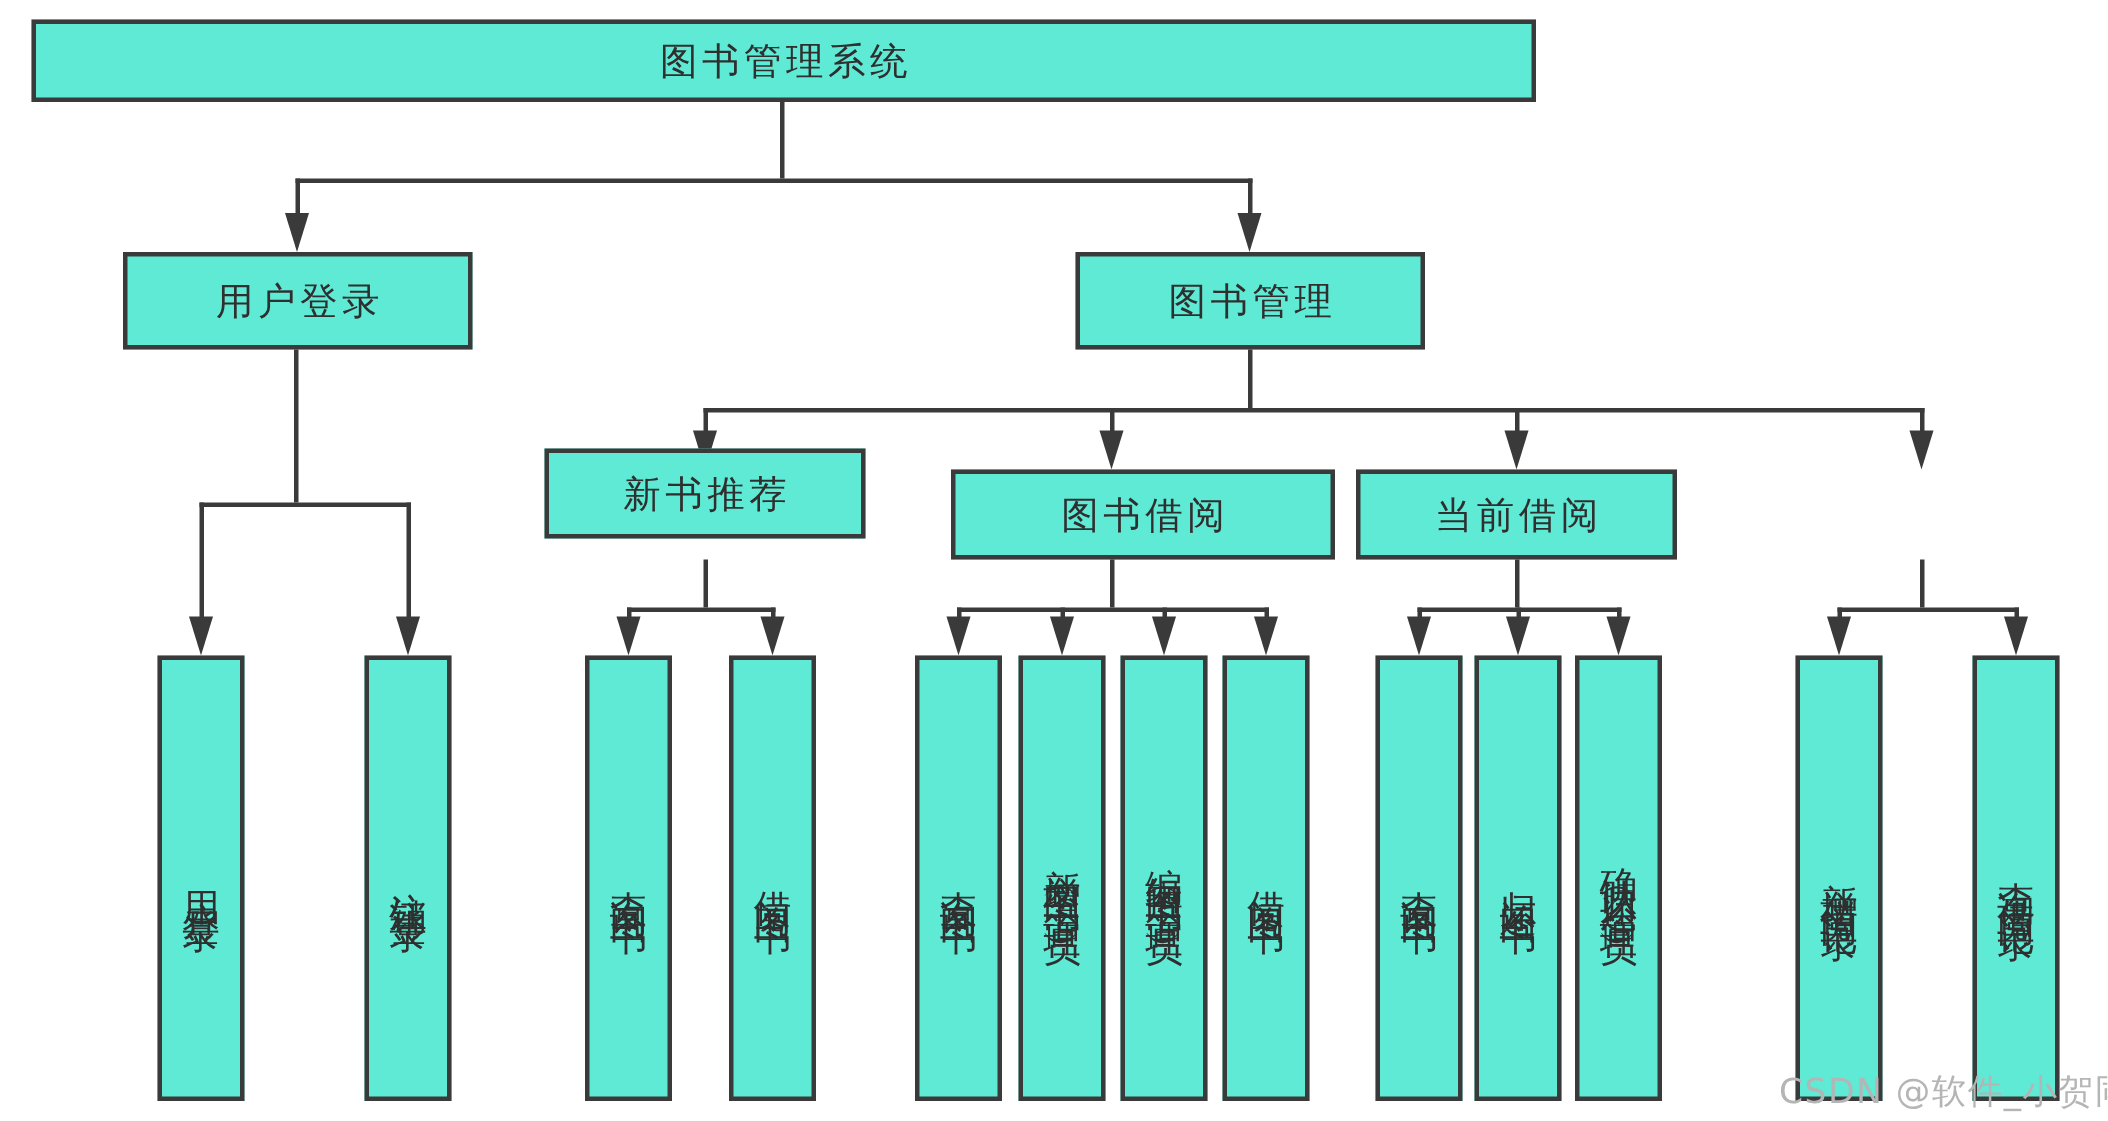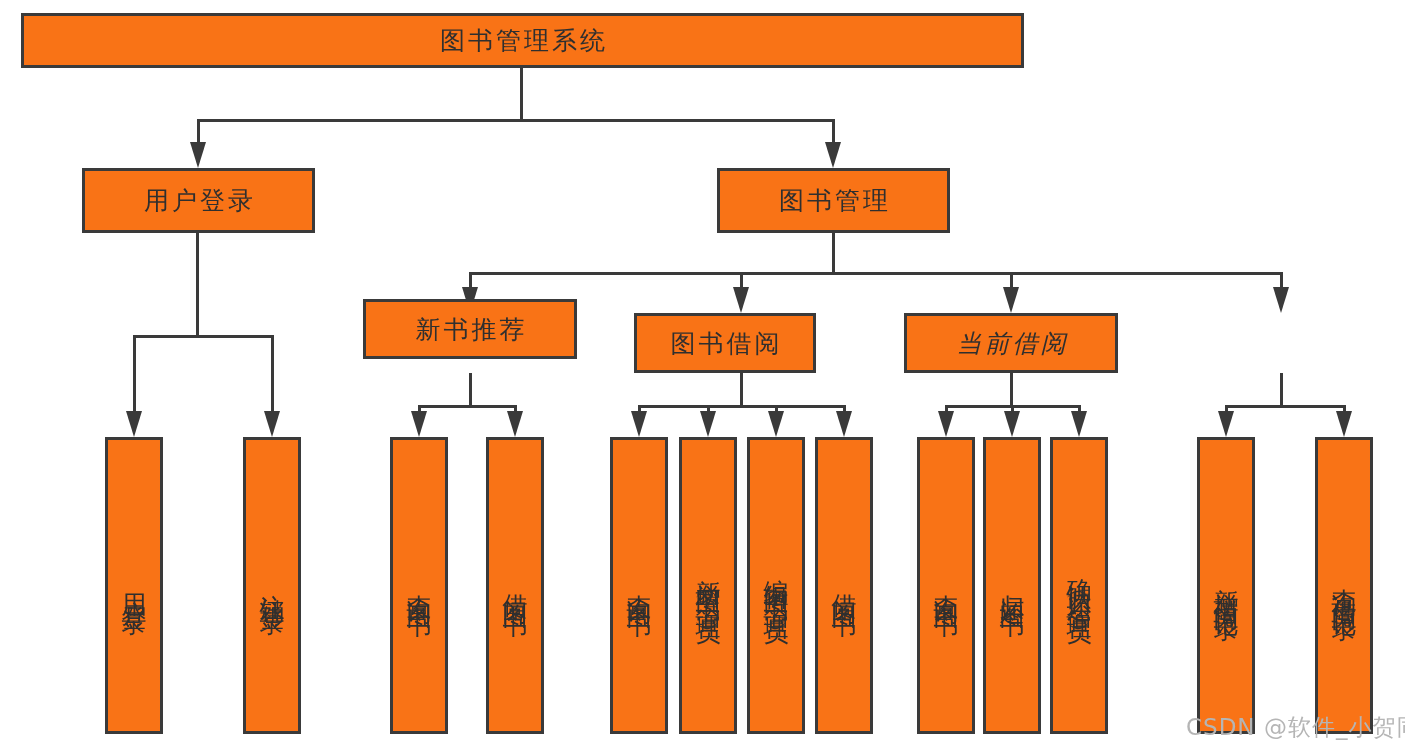--- a/index.html
+++ b/index.html
@@ -1,21 +1,21 @@
 <!DOCTYPE html>
 <html><head>
 <meta charset="utf-8">
 <style>
   html,body{margin:0;padding:0;background:#ffffff;}
   .canvas{
     position:relative;width:1405px;height:747px;background:#ffffff;
     font-family:"DejaVu Sans",sans-serif;overflow:hidden;
   }
   .box{
-    position:absolute;box-sizing:border-box;border:3px solid #3a3a3a;background:#f97316;
+    position:absolute;box-sizing:border-box;border:3px solid #3a3a3a;background:#5eead4;
     display:flex;align-items:center;justify-content:center;
     color:#2f2f2f;font-size:25px;
   }
   .hbox span{letter-spacing:3px;text-indent:3px;white-space:nowrap;}
   .vbox span{
     writing-mode:vertical-rl;text-orientation:mixed;
     letter-spacing:6px;line-height:1;
   }
   .hline,.vline{position:absolute;background:#3a3a3a;}
   .hline{height:3px;}
@@ -67,24 +67,24 @@
   <div class="vline" style="left:740px;top:272px;height:18px;"></div>
   <div class="head" style="left:733px;top:287px;"></div>
   <div class="vline" style="left:1010px;top:272px;height:18px;"></div>
   <div class="head" style="left:1003px;top:287px;"></div>
   <div class="vline" style="left:1280px;top:272px;height:18px;"></div>
   <div class="head" style="left:1273px;top:287px;"></div>
 
   <div class="box hbox" style="left:363px;top:299px;width:214px;height:60px;">
     <span>新书推荐</span>
   </div>
-  <div class="box hbox" style="left:634px;top:313px;width:182px;height:60px;">
+  <div class="box hbox" style="left:634px;top:313px;width:256px;height:60px;">
     <span>图书借阅</span>
   </div>
-  <div class="box hbox" style="left:904px;top:313px;width:214px;height:60px;font-style:italic;">
+  <div class="box hbox" style="left:904px;top:313px;width:214px;height:60px;">
     <span>当前借阅</span>
   </div>
 
   <div class="vline" style="left:469px;top:373px;height:32px;"></div>
   <div class="hline" style="left:418px;top:405px;width:99px;"></div>
   <div class="vline" style="left:418px;top:405px;height:10px;"></div>
   <div class="head" style="left:411px;top:411px;"></div>
   <div class="vline" style="left:514px;top:405px;height:10px;"></div>
   <div class="head" style="left:507px;top:411px;"></div>
 

